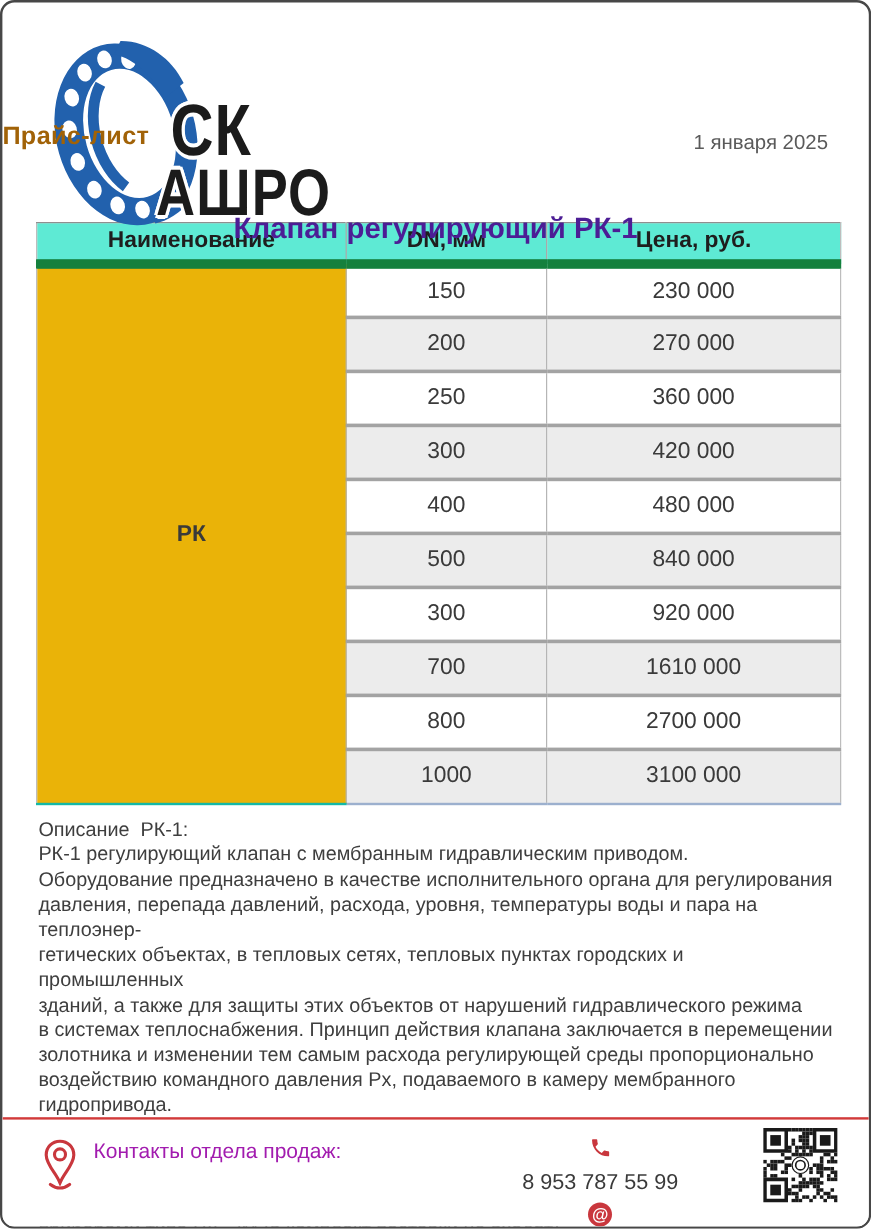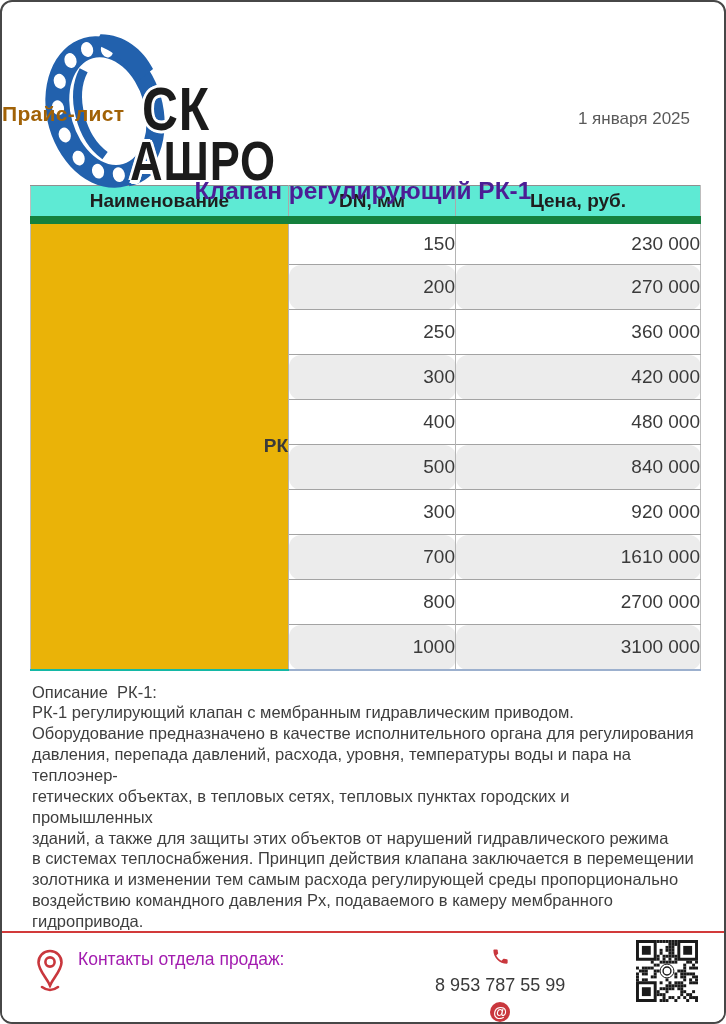--- a/index.html
+++ b/index.html
@@ -29,25 +29,25 @@
   .product-title { position:absolute; left:0; right:0; top:175px; text-align:center;
     font-size:24.5px; font-weight:700; color:#4c1d95; }
 
   
   table.price { width:670px; margin-left:28px; border-collapse:collapse;
     border:1px solid #bdbdbd; border-top:1px solid #8f8f8f; table-layout:fixed; }
   col.c-name { width:258px; } col.c-dn { width:167px; } col.c-price { width:245px; }
   table.price th { height:34px; background:#5eead4; font-size:19px; font-weight:700;
     color:#1e1e1e; text-align:center; border-bottom:8px solid #15803d; }
   table.price th + th { border-left:1px solid #a9a9a9; }
-  table.price td { height:45px; font-size:19px; color:#3a3a3a; text-align:right; }
+  table.price td { height:45px; font-size:19px; color:#3a3a3a; text-align:center; }
   td.group-cell { background:#eab308; font-size:48px; font-weight:700; color:#2d2d2d;
     border-bottom:2px solid #14b8a6; }
   td.dn, td.price-cell { border-left:1px solid #b5b5b5; }
-  tbody tr + tr td.dn, tbody tr + tr td.price-cell { border-top:1px solid #a3a3a3;border-radius:12px; }
+  tbody tr + tr td.dn, tbody tr + tr td.price-cell { border-top:3px solid #a3a3a3; }
   tbody tr:nth-child(even) td.dn, tbody tr:nth-child(even) td.price-cell { background:#ececec; }
   tbody tr:last-child td { border-bottom:2px solid #9cb0ce; }
 
   
   .description { margin:11px 30px 0 30px; font-size:16.5px; line-height:1.265;
     color:#3e3e3e; white-space:pre-wrap; }
 
   
   .footer { position:absolute; left:0; right:0; bottom:0; height:91px;
     border-top:2px solid #d23a3a; background:#ffffff; }

